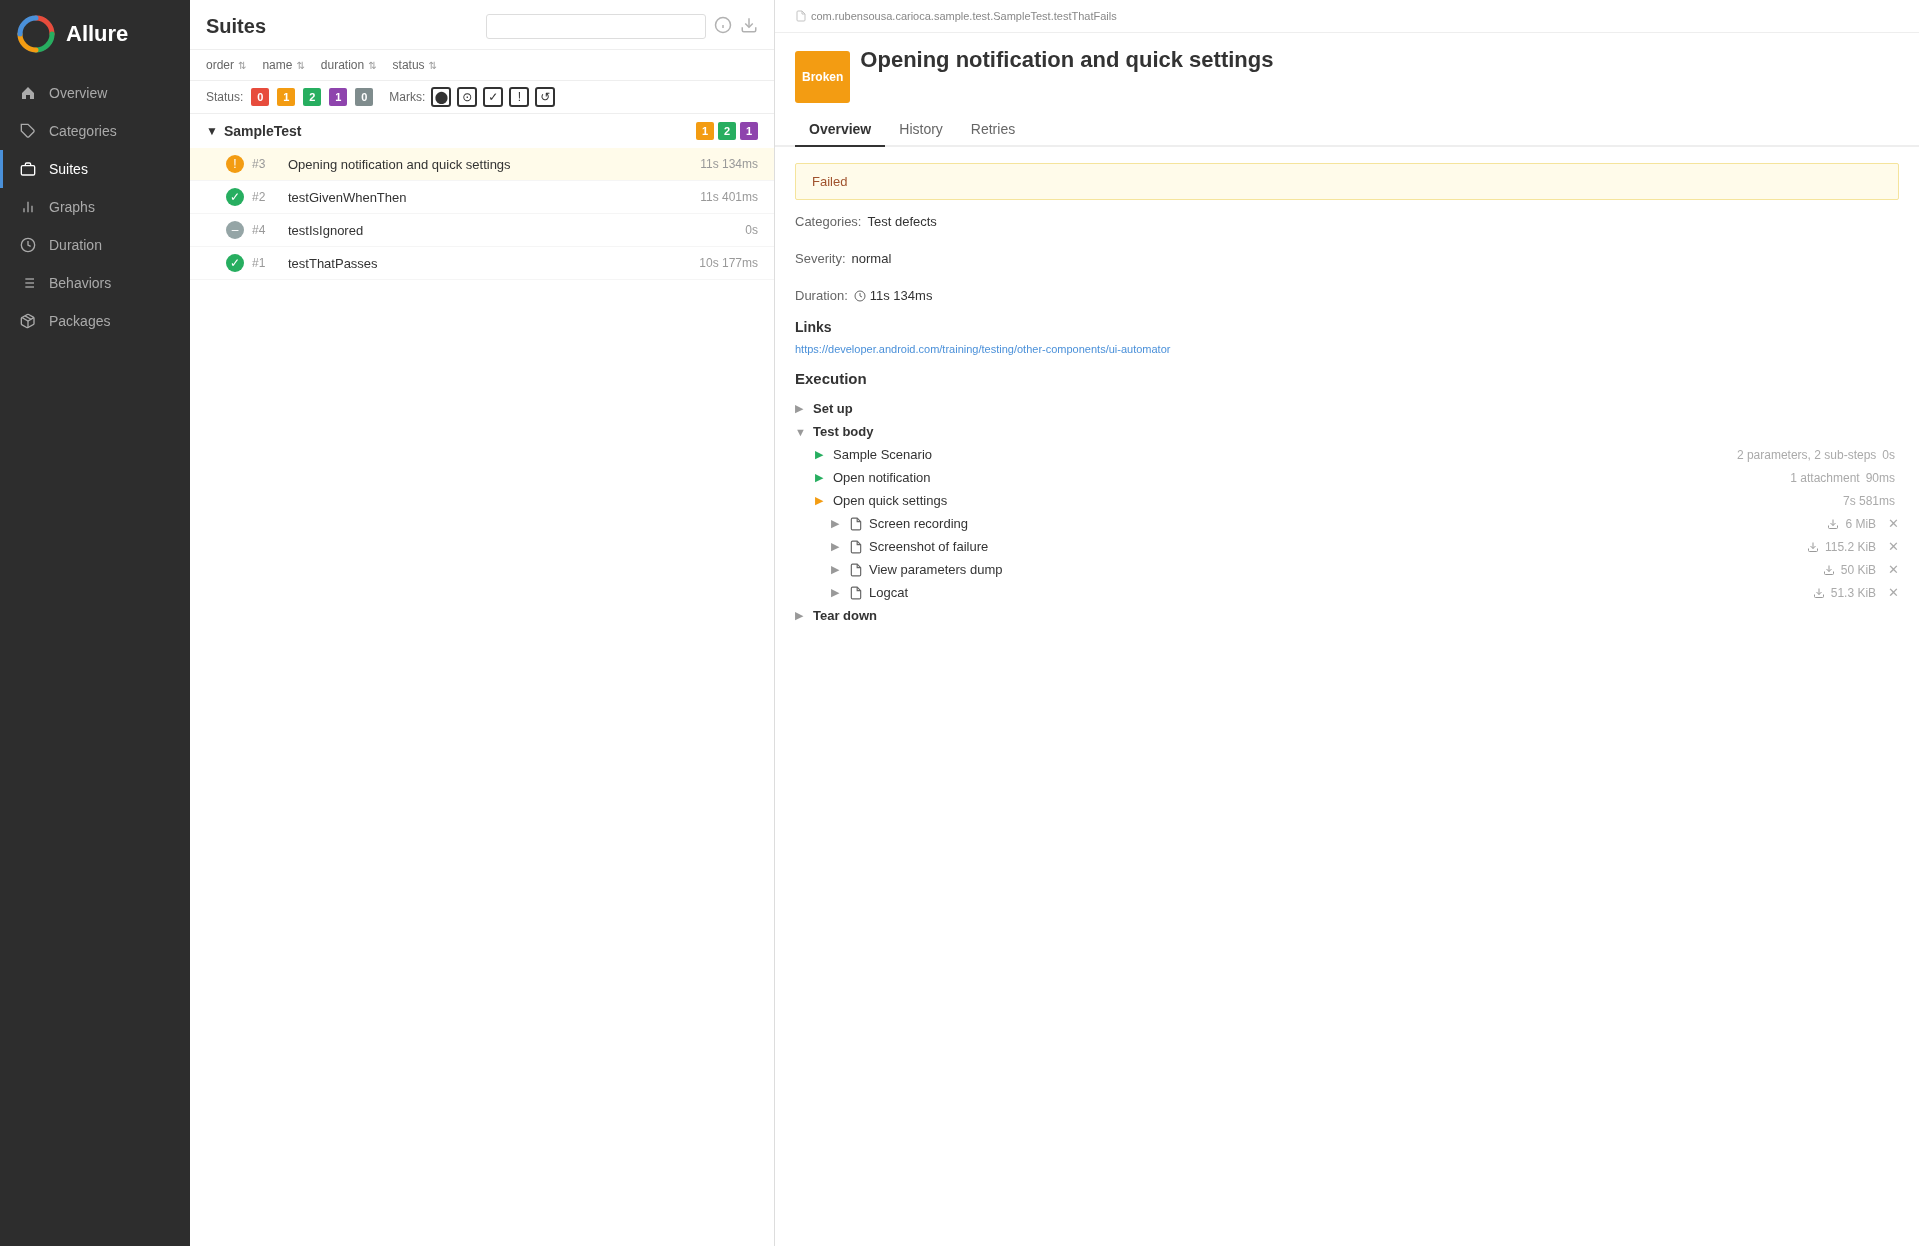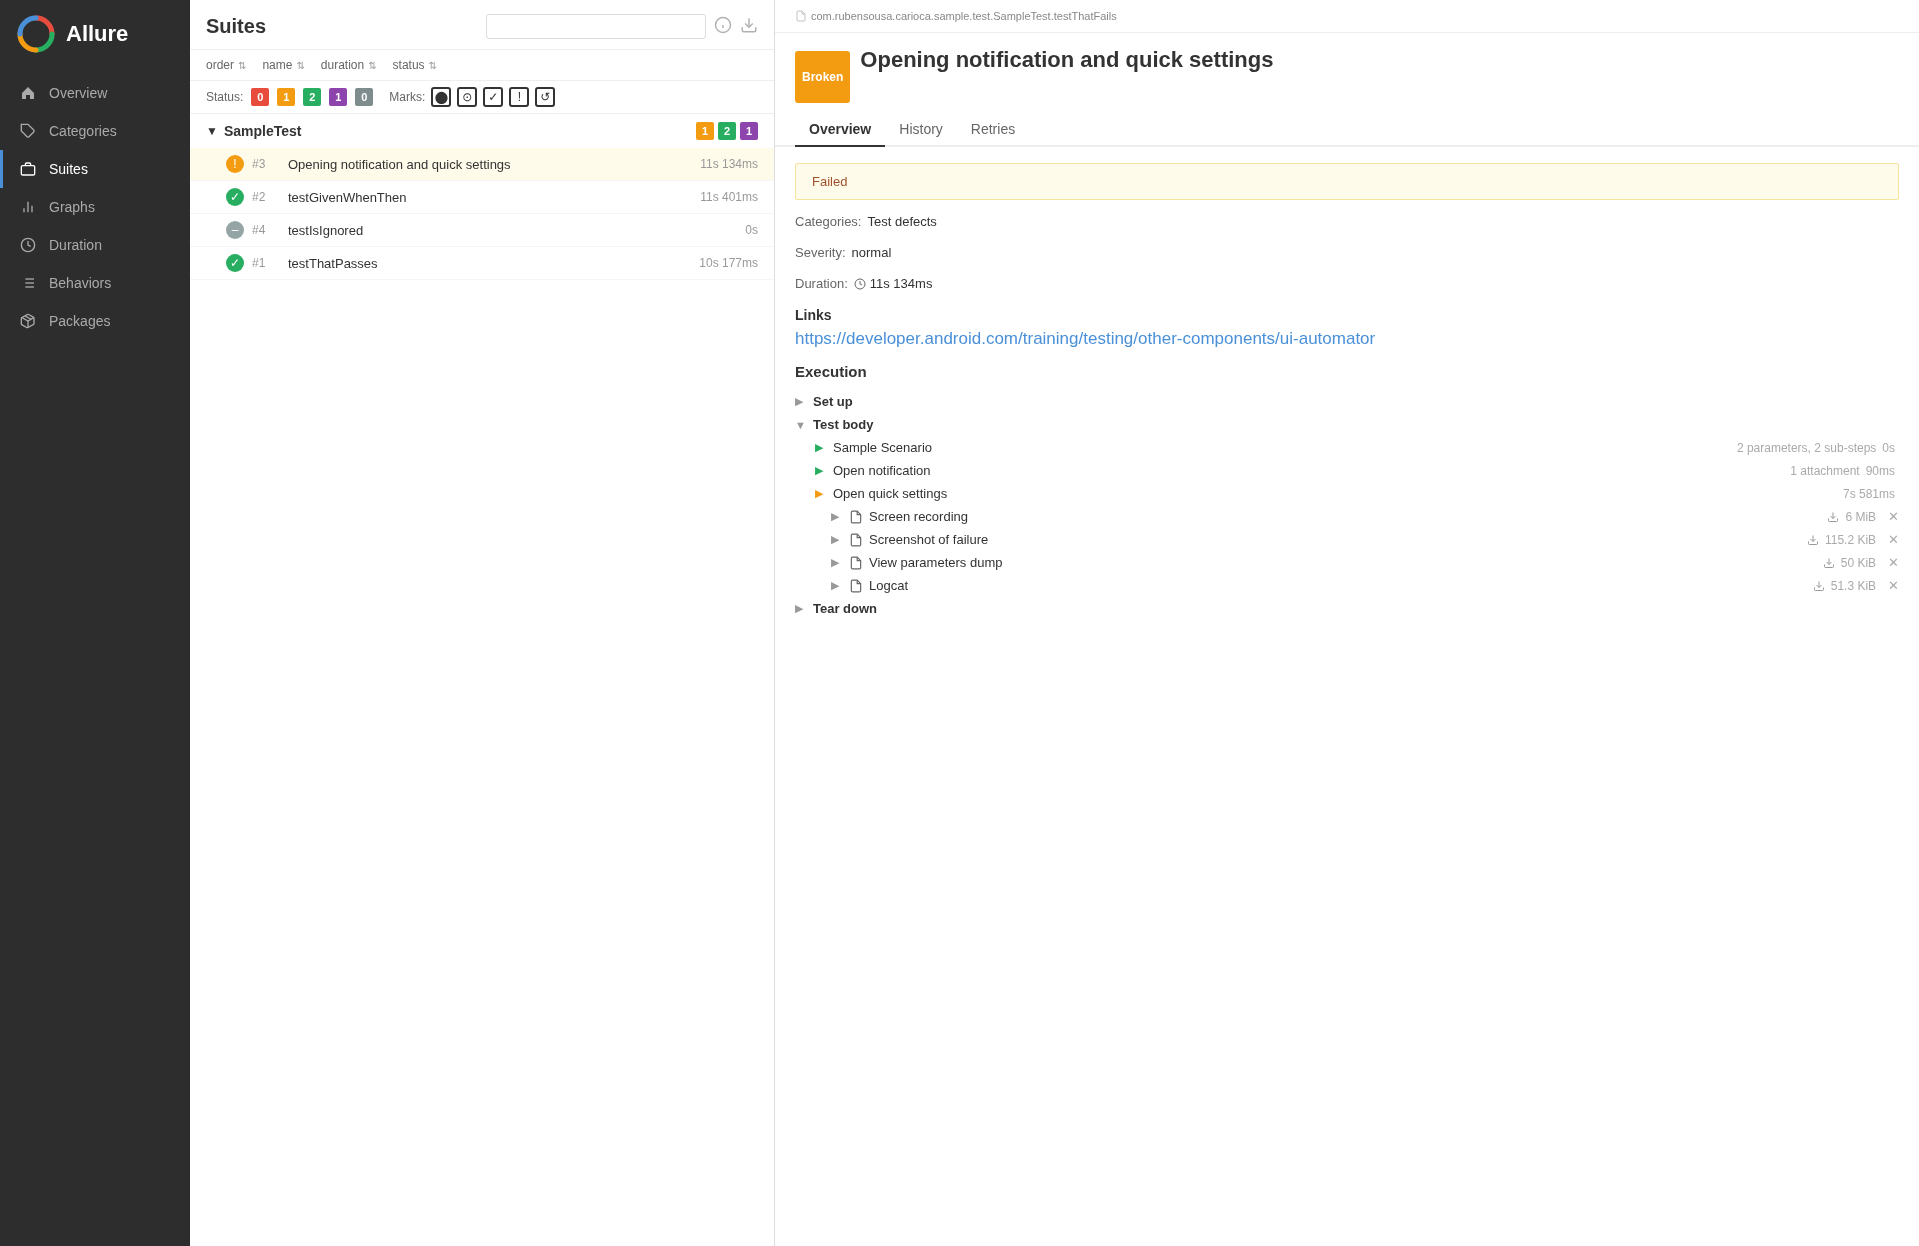--- a/index.html
+++ b/index.html
@@ -197,28 +197,28 @@
     .failed-banner {
       background: #fffbea;
       border: 1px solid #f5e49c;
       padding: 10px 16px;
       color: #a0522d;
       font-size: 13px;
       margin-bottom: 14px;
       border-radius: 2px;
     }
 
-    .detail-meta { display: flex; flex-direction: column; gap: 16px; margin-bottom: 16px; }
+    .detail-meta { display: flex; flex-direction: column; gap: 22px; margin-bottom: 16px; }
     .detail-meta-row { display: flex; gap: 6px; font-size: 13px; }
     .meta-label { color: #666; }
     .meta-value { color: #333; }
 
     .detail-section { margin-bottom: 14px; }
     .detail-section-title { font-weight: 700; font-size: 14px; margin-bottom: 6px; color: #333; }
-    .detail-link { color: #4a90d9; font-size: 17px; text-decoration: none; }
+    .detail-link { color: #4a90d9; font-size: 11px; text-decoration: none; }
 
     .execution-title { font-weight: 700; font-size: 15px; margin-bottom: 10px; color: #333; }
 
     .exec-item {
       display: flex; align-items: center;
       padding: 4px 0 4px 0;
       gap: 6px;
       font-size: 13px;
       cursor: pointer;
     }

